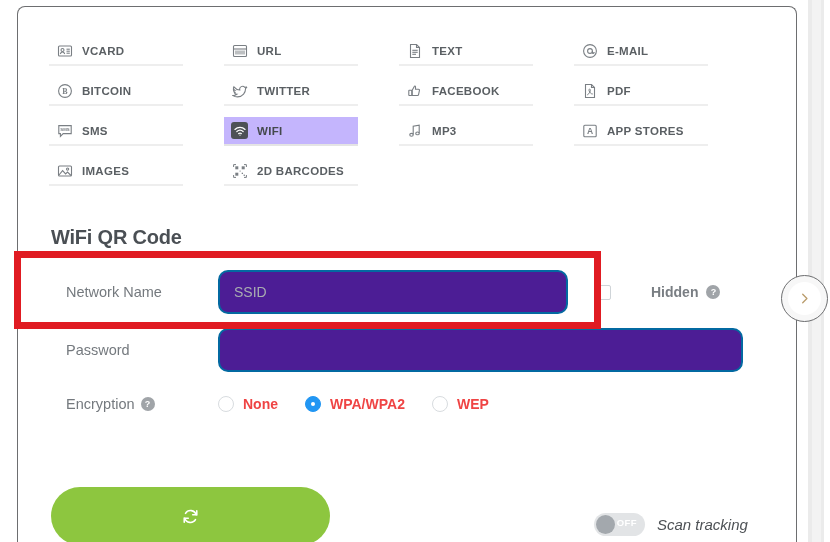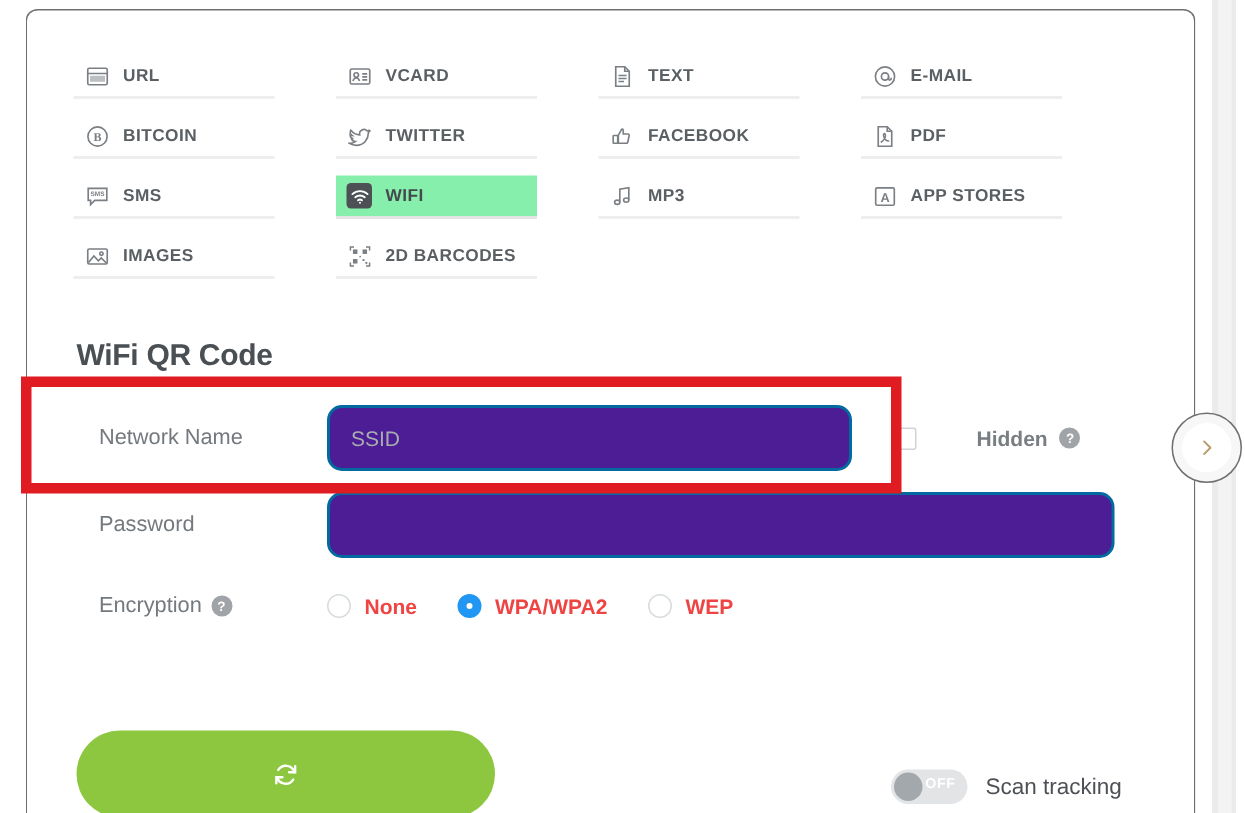--- a/index.html
+++ b/index.html
@@ -66,21 +66,21 @@
     align-items: center;
     gap: 9px;
     height: 29px;
     padding: 0 8px 0 7px;
     width: 134px;
     border-bottom: 2px solid #eeeeee;
     cursor: pointer;
     background: transparent;
   }
   .tab.active {
-    background: #86efac;
+    background: #c4b5fd;
     border-bottom: 2px solid #e4e4e4;
   }
   .tab-label {
     font-size: 11.5px;
     font-weight: bold;
     letter-spacing: 0.3px;
     color: #5a5f63;
     white-space: nowrap;
   }
   .tab.active .tab-label { color: #44494d; }
@@ -281,20 +281,21 @@
     right: 8px;
     top: 4px;
     font-size: 9.5px;
     font-weight: bold;
     color: #ffffff;
     letter-spacing: 0.4px;
   }
   .scan-label {
     font-size: 15px;
     color: #4d5155;
+    font-style: italic;
   }
 
   
   .next-btn {
     position: absolute;
     left: 781px;
     top: 275px;
     width: 47px;
     height: 47px;
     border-radius: 50%;
@@ -337,40 +338,40 @@
   <div class="right-strip"></div>
   <div class="right-strip-inner"></div>
 
   <div class="card">
 
     <div class="tabs">
 
       <div class="tab">
         <span class="tab-icon">
           <svg width="16" height="16" viewBox="0 0 16 16" fill="none" stroke="currentColor" stroke-width="1.1">
-            <rect x="1.5" y="2.5" width="13" height="11" rx="1"></rect>
-            <line x1="1.5" y1="6" x2="14.5" y2="6"></line>
-            <rect x="3" y="7.5" width="10" height="4" fill="currentColor" stroke="none" opacity="0.5"></rect>
-          </svg>
-        </span>
-        <span class="tab-label">URL</span>
-      </div>
-
-      <div class="tab">
-        <span class="tab-icon">
-          <svg width="16" height="16" viewBox="0 0 16 16" fill="none" stroke="currentColor" stroke-width="1.1">
             <rect x="1.5" y="3" width="13" height="10" rx="1"></rect>
             <circle cx="5.5" cy="7" r="1.5"></circle>
             <path d="M3.3 11c0.4-1.3 1.2-2 2.2-2s1.8 0.7 2.2 2"></path>
             <line x1="9.5" y1="6.2" x2="12.8" y2="6.2"></line>
             <line x1="9.5" y1="8.2" x2="12.8" y2="8.2"></line>
             <line x1="9.5" y1="10.2" x2="12.8" y2="10.2"></line>
           </svg>
         </span>
         <span class="tab-label">VCARD</span>
+      </div>
+
+      <div class="tab">
+        <span class="tab-icon">
+          <svg width="16" height="16" viewBox="0 0 16 16" fill="none" stroke="currentColor" stroke-width="1.1">
+            <rect x="1.5" y="2.5" width="13" height="11" rx="1"></rect>
+            <line x1="1.5" y1="6" x2="14.5" y2="6"></line>
+            <rect x="3" y="7.5" width="10" height="4" fill="currentColor" stroke="none" opacity="0.5"></rect>
+          </svg>
+        </span>
+        <span class="tab-label">URL</span>
       </div>
 
       <div class="tab">
         <span class="tab-icon">
           <svg width="16" height="16" viewBox="0 0 16 16" fill="none" stroke="currentColor" stroke-width="1.1">
             <path d="M3.5 1.5h6l3 3v10h-9z"></path>
             <path d="M9.5 1.5v3h3"></path>
             <line x1="5.3" y1="7.3" x2="10.7" y2="7.3"></line>
             <line x1="5.3" y1="9.3" x2="10.7" y2="9.3"></line>
             <line x1="5.3" y1="11.3" x2="9" y2="11.3"></line>

